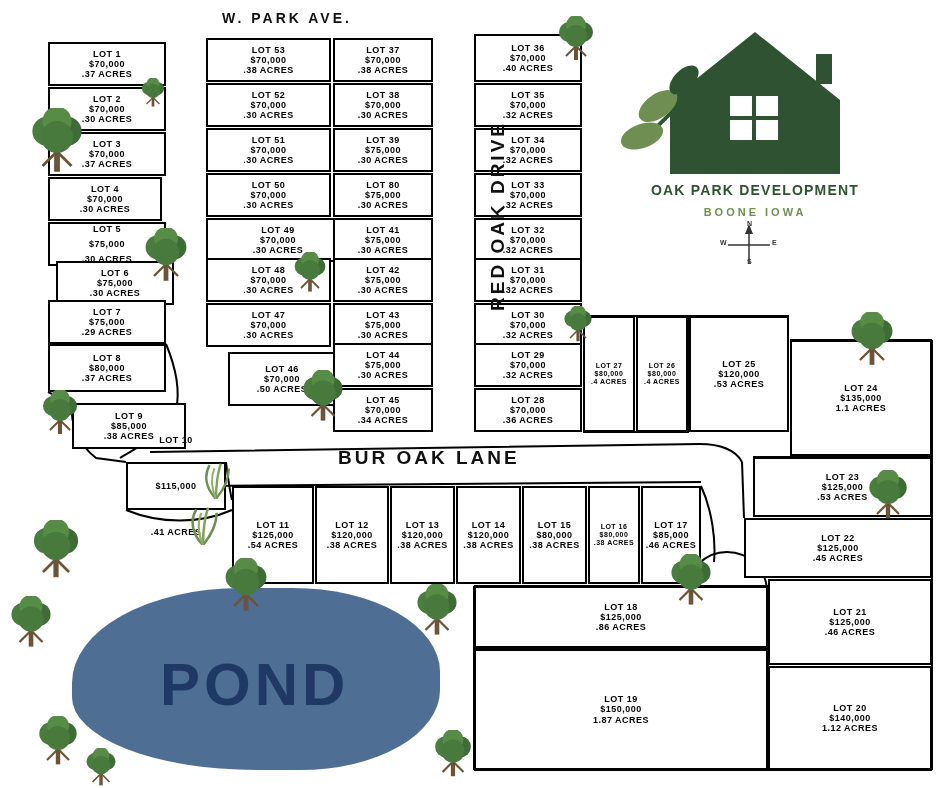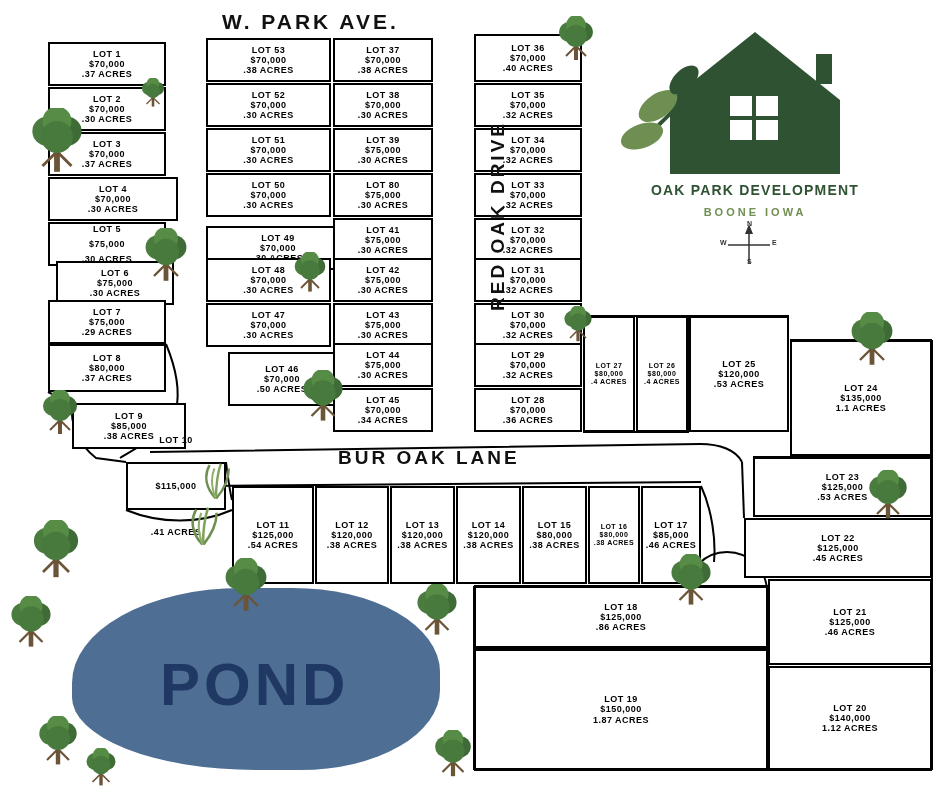--- a/index.html
+++ b/index.html
@@ -35,21 +35,21 @@
   .lot.small .n, .lot.small .p, .lot.small .a { font-size: 7px; }
 
   
   .street {
     position: absolute;
     font-weight: bold;
     letter-spacing: 3px;
     color: #111;
     z-index: 8;
   }
-  #street-park { left: 222px; top: 10px; font-size: 21px; }
+  #street-park { left: 222px; top: 10px; font-size: 14px; }
   #street-bur  { left: 338px; top: 447px; font-size: 19px; }
   #street-red  {
     left: 398px; top: 205px; font-size: 19px;
     transform: rotate(-90deg); transform-origin: center;
     width: 200px; text-align:center;
   }
 
   
   #pond-shape {
     position:absolute; left:72px; top:588px; width:368px; height:182px;
@@ -169,21 +169,21 @@
       <div class="lot" style="left: 48px; top: 87px; width: 118px; height: 44px;">
         <div class="n">LOT 2</div>
         <div class="p">$70,000</div>
         <div class="a">.30 ACRES</div>
       </div>
       <div class="lot" style="left: 48px; top: 132px; width: 118px; height: 44px;">
         <div class="n">LOT 3</div>
         <div class="p">$70,000</div>
         <div class="a">.37 ACRES</div>
       </div>
-      <div class="lot" style="left: 48px; top: 177px; width: 130px; height: 44px;">
+      <div class="lot" style="left: 48px; top: 177px; width: 114px; height: 44px;">
         <div class="n">LOT 4</div>
         <div class="p">$70,000</div>
         <div class="a">.30 ACRES</div>
       </div>
       <div class="lot" style="left: 48px; top: 222px; width: 118px; height: 44px; justify-content: space-between;">
         <div class="n">LOT 5</div>
         <div class="p">$75,000</div>
         <div class="a">.30 ACRES</div>
       </div>
       <div class="lot" style="left: 56px; top: 261px; width: 118px; height: 44px;">
@@ -224,21 +224,21 @@
       <div class="lot" style="left: 206px; top: 128px; width: 125px; height: 44px;">
         <div class="n">LOT 51</div>
         <div class="p">$70,000</div>
         <div class="a">.30 ACRES</div>
       </div>
       <div class="lot" style="left: 206px; top: 173px; width: 125px; height: 44px;">
         <div class="n">LOT 50</div>
         <div class="p">$70,000</div>
         <div class="a">.30 ACRES</div>
       </div>
-      <div class="lot" style="left: 206px; top: 218px; width: 144px; height: 44px; margin-top: 8px;">
+      <div class="lot" style="left: 206px; top: 218px; width: 144px; height: 44px;">
         <div class="n">LOT 49</div>
         <div class="p">$70,000</div>
         <div class="a">.30 ACRES</div>
       </div>
       <div class="lot" style="left: 206px; top: 258px; width: 125px; height: 44px;">
         <div class="n">LOT 48</div>
         <div class="p">$70,000</div>
         <div class="a">.30 ACRES</div>
       </div>
       <div class="lot" style="left: 206px; top: 303px; width: 125px; height: 44px;">

